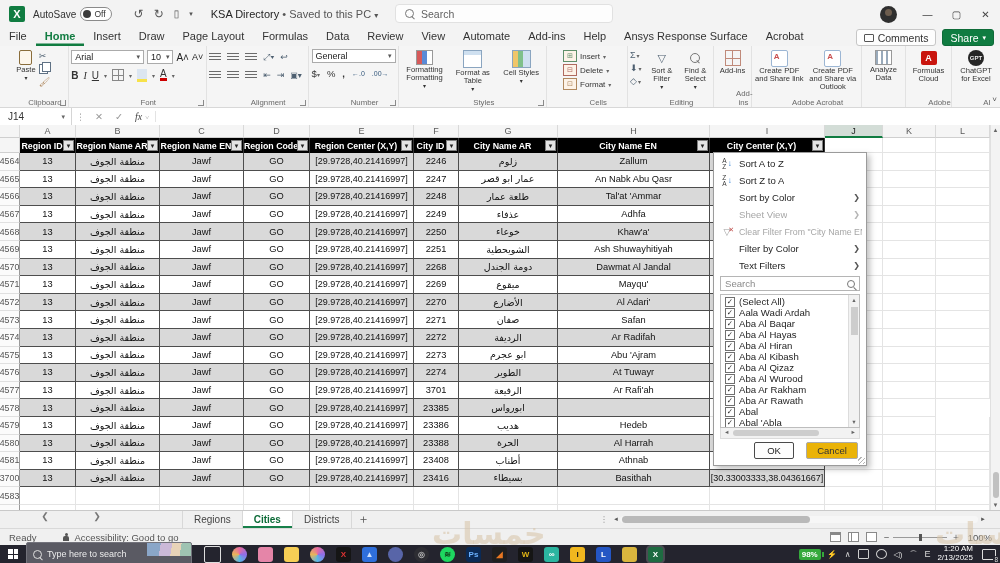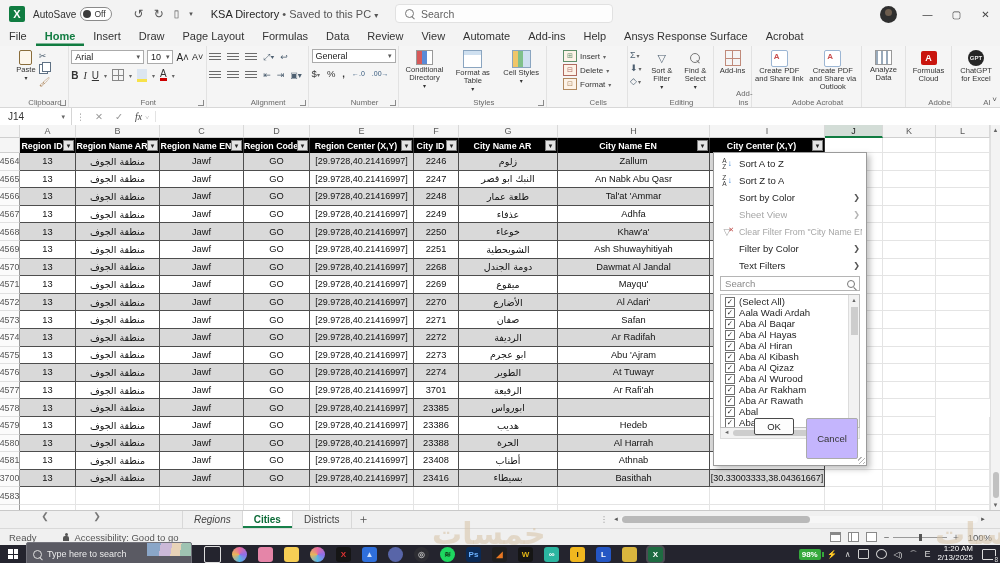--- a/index.html
+++ b/index.html
@@ -103,27 +103,27 @@
   .flrow{height:11px;display:flex;align-items:center;gap:4px;padding-left:4px;white-space:nowrap;}
   .cb{width:8px;height:8px;border:1px solid #707070;background:#fff;flex:0 0 8px;display:flex;align-items:center;justify-content:center;font-size:7.5px;color:#2b2b2b;line-height:8px;}
   .fl-vs{position:absolute;right:0;top:0;bottom:0;width:11px;background:#f2f2f2;border-left:1px solid #dcdcdc;box-sizing:border-box;}
   .fl-vs .a{position:absolute;left:0;right:0;text-align:center;font-size:5.5px;color:#666;}
   .fl-vs .th{position:absolute;left:2px;width:7px;top:12px;height:28px;background:#cdcdcd;}
   .fl-hs{margin:0 6px;height:11px;background:#f2f2f2;border:1px solid #dcdcdc;border-top:none;position:relative;box-sizing:border-box;}
   .fl-hs .a{position:absolute;top:1px;font-size:5.5px;color:#666;}
   .fl-hs .th{position:absolute;left:12px;top:1.5px;height:6px;width:86px;background:#cdcdcd;border-radius:3px;}
   .fbtns2{position:absolute;right:8px;bottom:6px;display:flex;gap:12px;}
   .okbtn{min-width:28px;height:15px;border:1px solid #4a4a4a;border-radius:2px;background:#fdfdfd;font-size:9.5px;display:flex;align-items:center;justify-content:center;padding:0 5px;}
-  .cbtn{min-width:40px;height:15px;border:1px solid #ababab;border-radius:2px;background:#c4b5fd;font-size:9.5px;display:flex;align-items:center;justify-content:center;padding:12px 5px;color:#333;}
+  .cbtn{min-width:40px;height:15px;border:1px solid #ababab;border-radius:2px;background:#eab308;font-size:9.5px;display:flex;align-items:center;justify-content:center;padding:0 5px;color:#333;}
   .grip{position:absolute;right:1px;bottom:1px;width:7px;height:7px;background:repeating-linear-gradient(135deg,transparent 0 2px,#b5b5b5 2px 3px);}
   
   .tabstrip{position:absolute;left:0;top:510px;width:1000px;height:18px;background:#f0f0f0;border-top:1px solid #c9c9c9;display:flex;align-items:stretch;box-sizing:border-box;}
   .tsar{width:18px;display:flex;align-items:center;justify-content:center;font-size:9px;color:#777;}
   .stab{padding:0 11px;display:flex;align-items:center;font-size:10px;color:#444;border-right:1px solid #d8d8d8;position:relative;}
-  .stab:first-of-type{border-left:1px solid #d8d8d8;margin-left:22px;font-style:italic;}
+  .stab:first-of-type{border-left:1px solid #d8d8d8;margin-left:22px;}
   .stab.act{background:#fff;color:#0d6b38;font-weight:bold;box-shadow:inset 0 -2px 0 #17804a;}
   .addsheet{width:24px;display:flex;align-items:center;justify-content:center;color:#555;font-size:12px;}
   .hscroll{position:absolute;left:600px;right:14px;top:4px;height:10px;}
   .hscroll .dots{position:absolute;left:0;top:0;color:#888;font-size:8px;}
   .hscroll .la{position:absolute;left:13px;top:1px;font-size:6px;color:#555;}
   .hscroll .ra{position:absolute;right:0;top:1px;font-size:6px;color:#555;}
   .hscroll .tr{position:absolute;left:20px;right:8px;top:1px;height:7px;background:#f6f6f6;border-radius:4px;}
   .hscroll .th{position:absolute;left:22px;top:1px;width:188px;height:7px;background:#b9b9b9;border-radius:4px;}
   
   .statusbar{position:absolute;left:0;top:528px;width:1000px;height:17px;background:#f0f0f0;border-top:1px solid #d9d9d9;display:flex;align-items:center;font-size:9.5px;color:#555;box-sizing:border-box;}
@@ -211,20 +211,30 @@
         <div class="mtab">Formulas</div>
         <div class="mtab">Data</div>
         <div class="mtab">Review</div>
         <div class="mtab">View</div>
         <div class="mtab">Automate</div>
         <div class="mtab">Add-ins</div>
         <div class="mtab">Help</div>
         <div class="mtab">Ansys Response Surface</div>
         <div class="mtab">Acrobat</div>
       </div>
+    <div class="mright">
+      <div class="pill">
+        <span class="bub"></span>
+        <span>Comments</span>
+      </div>
+      <div class="pill share">
+        <span>Share</span>
+        <span style="font-size:7px"> ▾</span>
+      </div>
+    </div>
   </div>
 
   <div class="ribbon">
     <div class="rg" style="width:70px">
       <div class="bb">
         <div class="bi" style="border:1px solid #8a6d3b;width:11px;height:13px;border-radius:2px;background:#fdf6ec"></div>
         <span>Paste</span>
           <span style="font-size:6px">▾</span>
       </div>
       <div class="mini">
@@ -305,21 +315,21 @@
           <span style="font-size:7px;color:#35597d">.00→</span>
         </div>
       </div>
       <div class="glabel">Number</div>
       <div class="dlg"></div>
     </div>
 
     <div class="rg" style="width:148px">
       <div class="bb" style="width:46px">
         <div class="bi" style="width:15px;height:13px;border:1px solid #999;background:linear-gradient(90deg,#d65a5a 0 5px,#5a8ad6 5px 10px,#fff 10px)"></div>
-        <span>Conditional Directory</span>
+        <span>Formatting Formatting</span>
           <span style="font-size:6px">▾</span>
       </div>
       <div class="bb" style="width:46px">
         <div class="bi grid-ic"></div>
         <span>Format as Table</span>
           <span style="font-size:6px">▾</span>
       </div>
       <div class="bb" style="width:46px">
         <div class="bi grid-ic" style="background:linear-gradient(90deg,#efc66a 0 5px,#7fc08a 5px 10px,#cfe0f0 10px)"></div>
         <span>Cell Styles</span>
@@ -511,21 +521,21 @@
           <div class="c e"></div>
         </div>
         <div class="grow srow">
           <div class="c g">4565</div>
           <div class="c">13</div>
           <div class="c ar">منطقة الجوف</div>
           <div class="c">Jawf</div>
           <div class="c">GO</div>
           <div class="c num">[29.9728,40.21416997]</div>
           <div class="c">2247</div>
-          <div class="c ar">النبك ابو قصر</div>
+          <div class="c ar">عمار ابو قصر</div>
           <div class="c">An Nabk Abu Qasr</div>
           <div class="c num"></div>
           <div class="c e"></div>
           <div class="c e"></div>
           <div class="c e"></div>
         </div>
         <div class="grow srow alt">
           <div class="c g">4566</div>
           <div class="c">13</div>
           <div class="c ar">منطقة الجوف</div>

